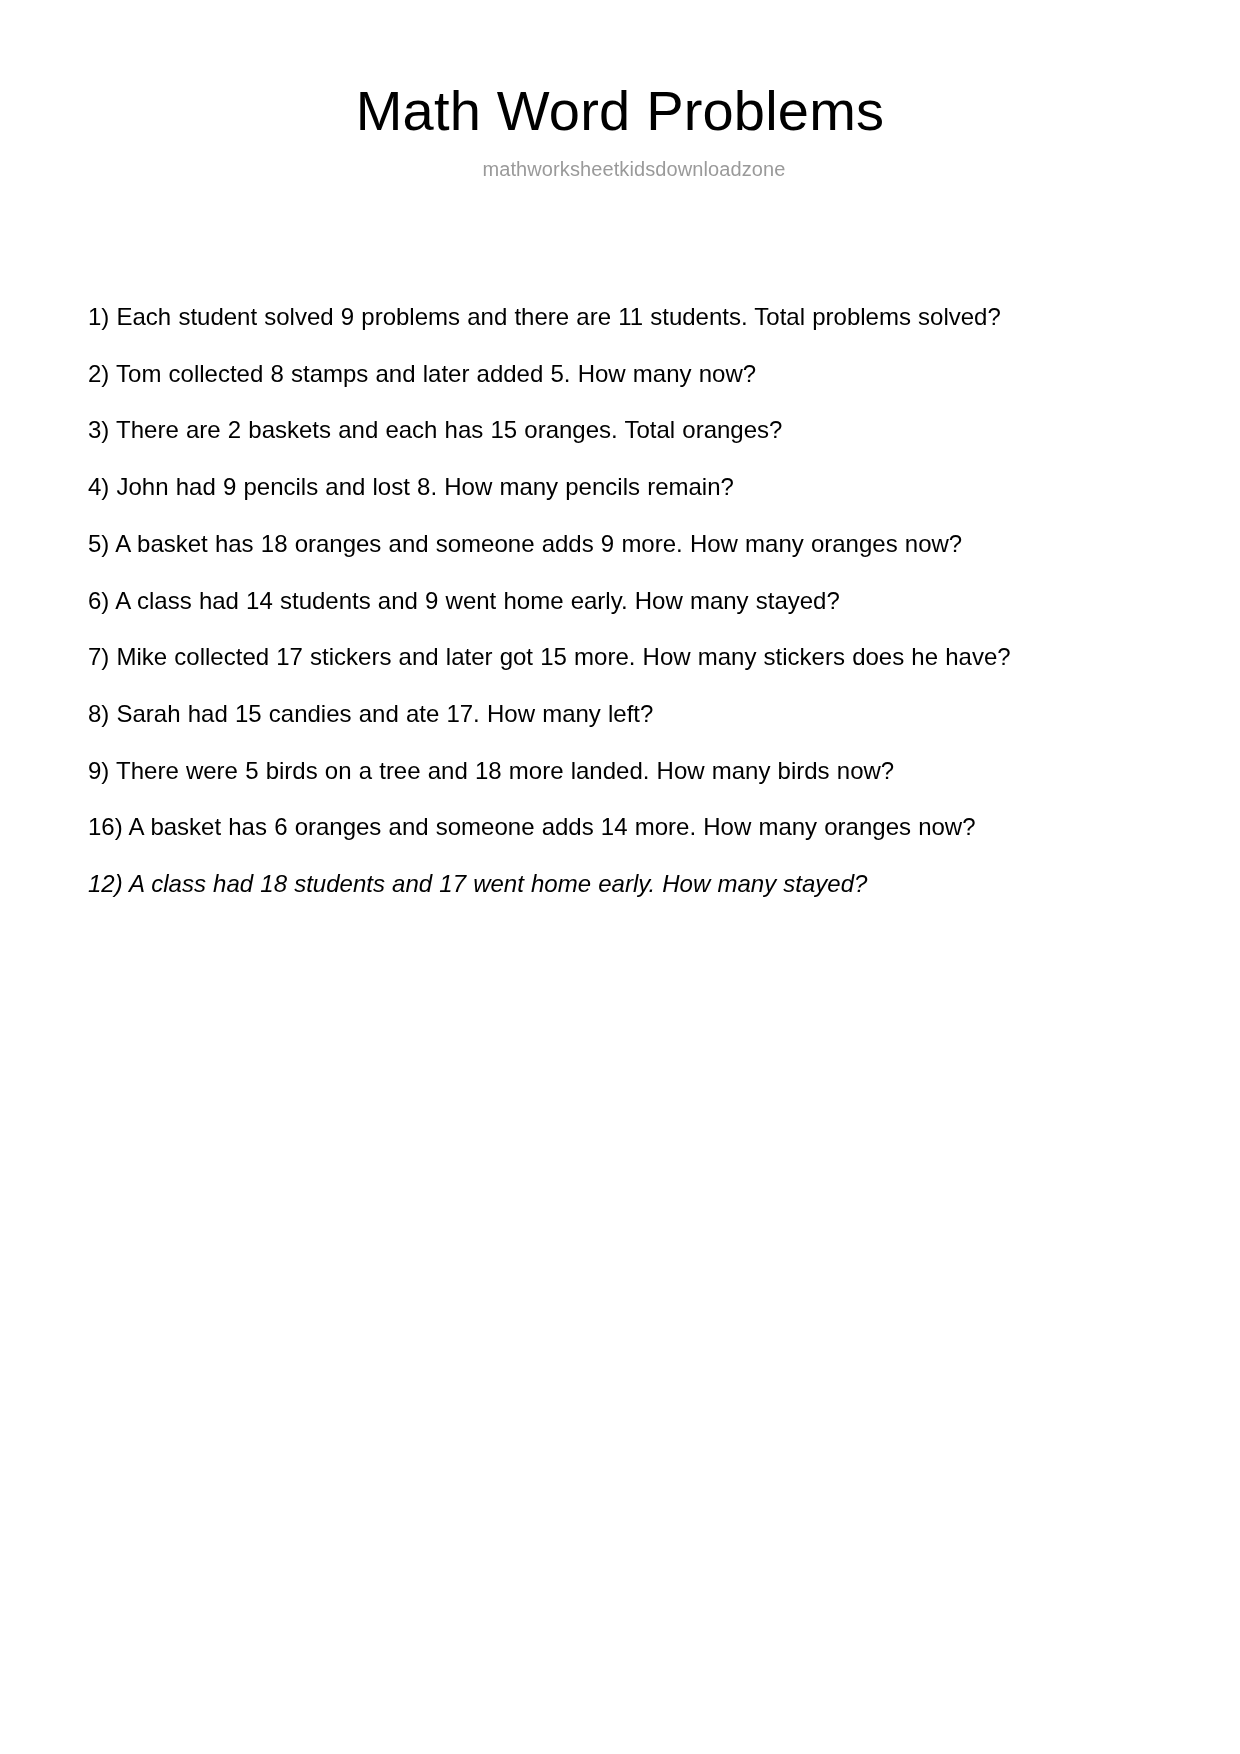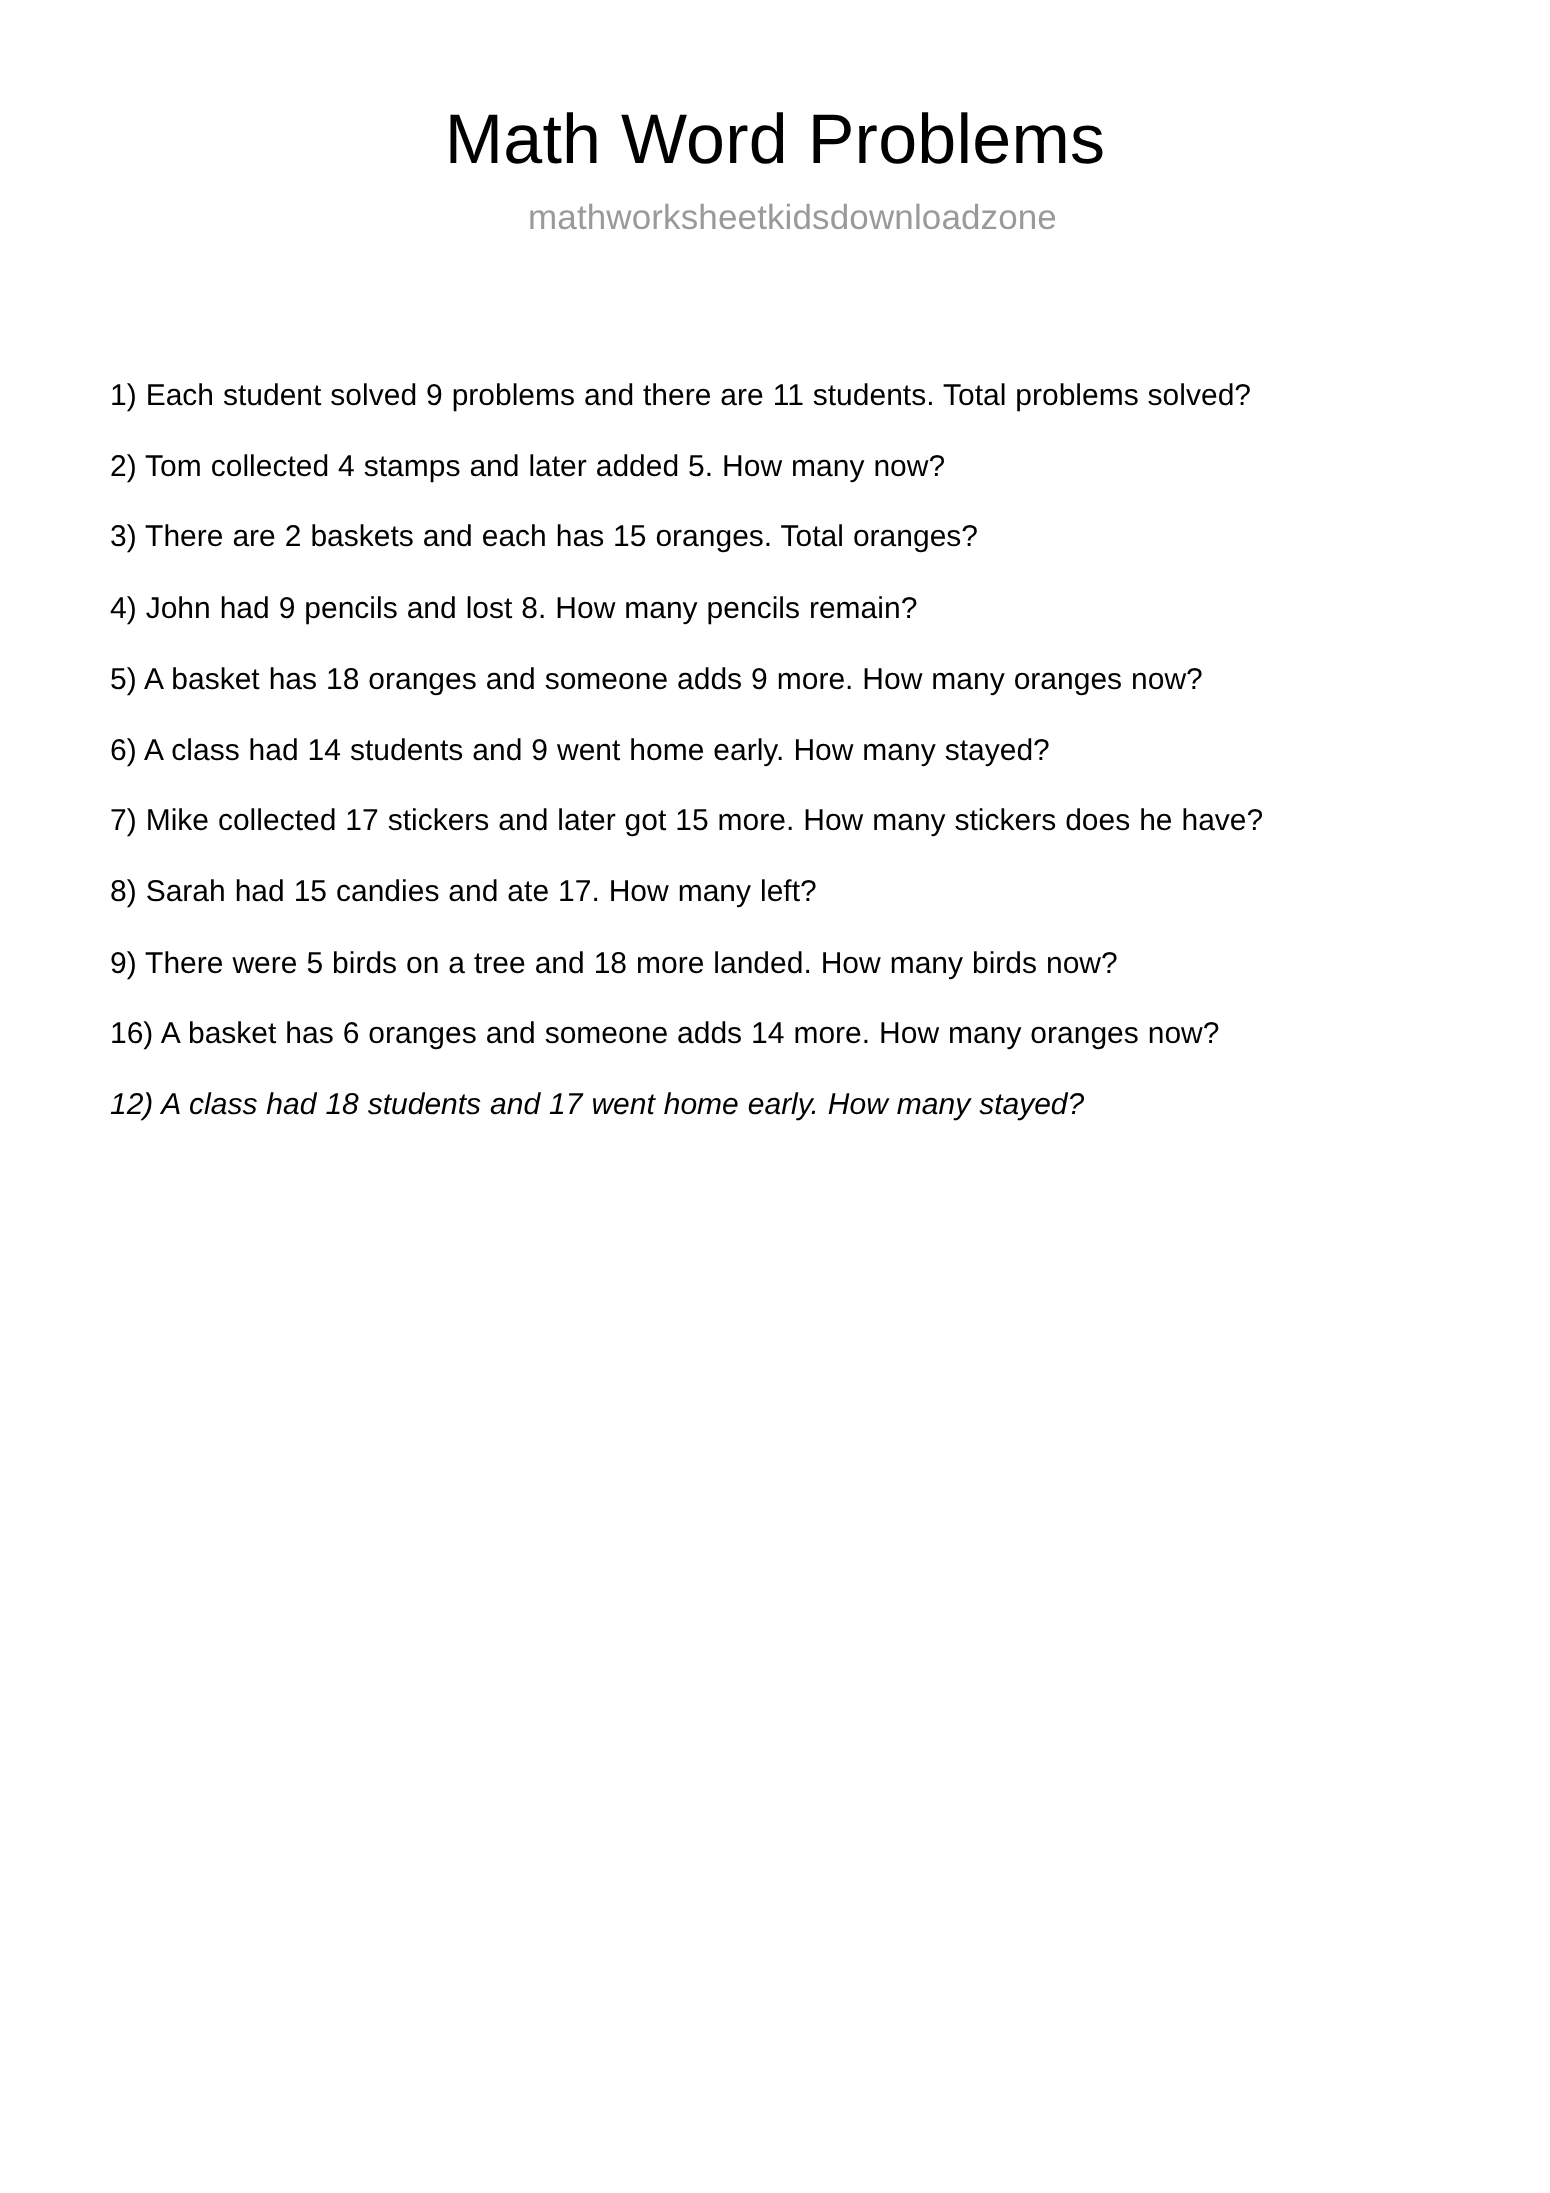--- a/index.html
+++ b/index.html
@@ -33,21 +33,21 @@
     line-height: 1.05;
     letter-spacing: 0.2px;
     color: #000000;
     margin: 0;
     padding: 0;
   }
   .doc-subtitle {
     margin: 0;
     padding-top: 16px;
     padding-left: 28px;
-    font-size: 28px;
+    font-size: 20px;
     font-weight: 400;
     color: #9a9a9a;
     letter-spacing: 0.1px;
     line-height: 1.2;
   }
   .problems {
     margin: 0;
     padding: 0;
     list-style: none;
     position: absolute;
@@ -73,21 +73,21 @@
 
 <div class="page">
 
   <div class="header">
     <h1 class="doc-title">Math Word Problems</h1>
     <div class="doc-subtitle">mathworksheetkidsdownloadzone</div>
   </div>
 
   <ol class="problems">
     <li class="problem-item">1) Each student solved 9 problems and there are 11 students. Total problems solved?</li>
-    <li class="problem-item">2) Tom collected 4 stamps and later added 5. How many now?</li>
+    <li class="problem-item">2) Tom collected 8 stamps and later added 5. How many now?</li>
     <li class="problem-item">3) There are 2 baskets and each has 15 oranges. Total oranges?</li>
     <li class="problem-item">4) John had 9 pencils and lost 8. How many pencils remain?</li>
     <li class="problem-item">5) A basket has 18 oranges and someone adds 9 more. How many oranges now?</li>
     <li class="problem-item">6) A class had 14 students and 9 went home early. How many stayed?</li>
     <li class="problem-item">7) Mike collected 17 stickers and later got 15 more. How many stickers does he have?</li>
     <li class="problem-item">8) Sarah had 15 candies and ate 17. How many left?</li>
     <li class="problem-item">9) There were 5 birds on a tree and 18 more landed. How many birds now?</li>
     <li class="problem-item">16) A basket has 6 oranges and someone adds 14 more. How many oranges now?</li>
     <li class="problem-item">12) A class had 18 students and 17 went home early. How many stayed?</li>
   </ol>

